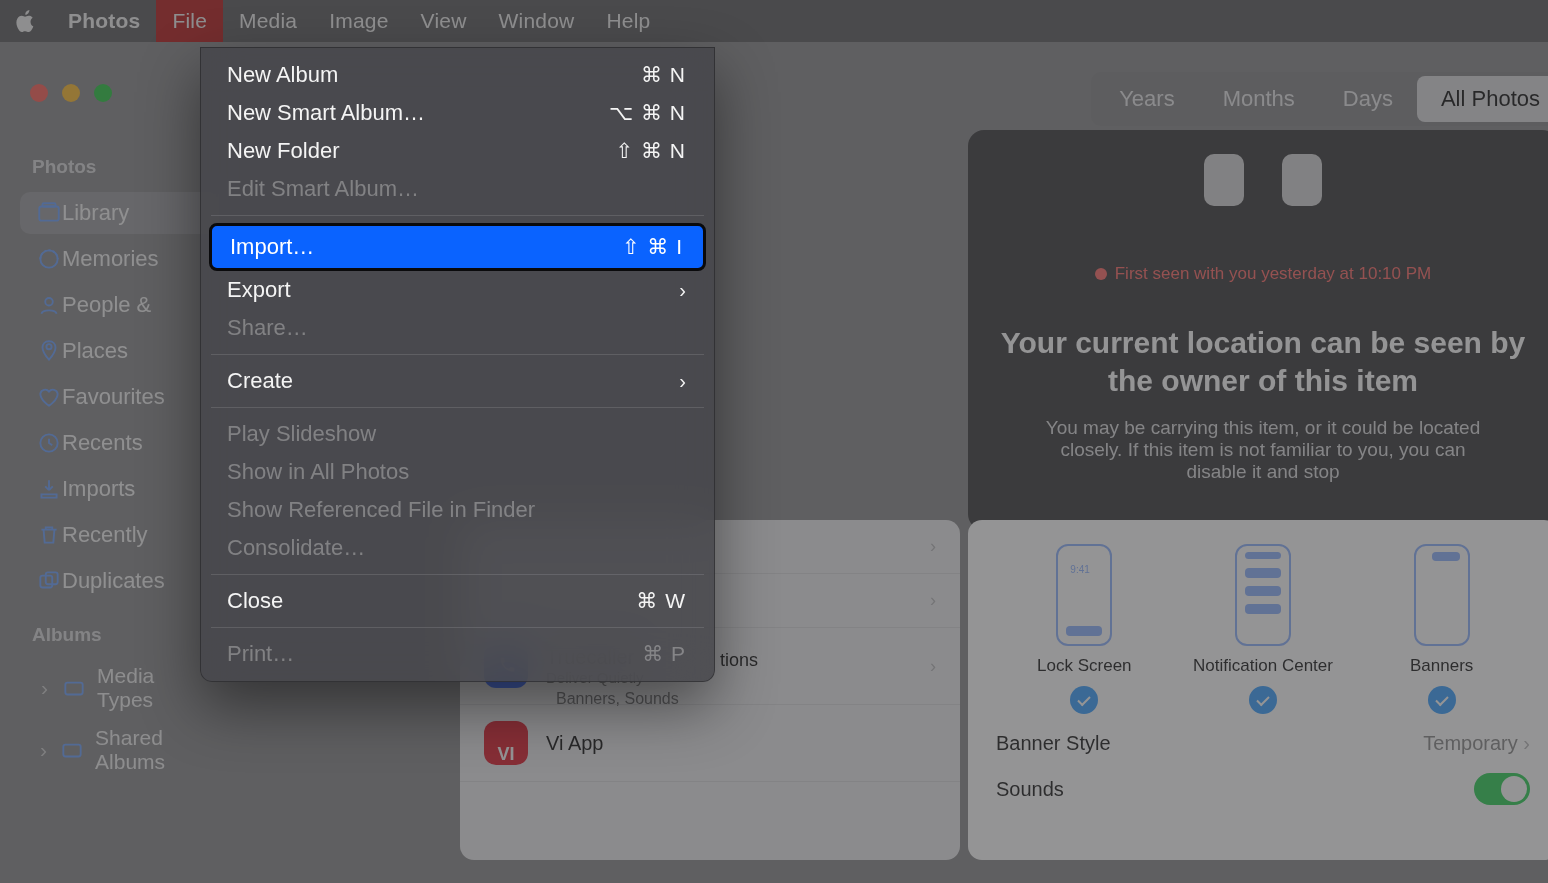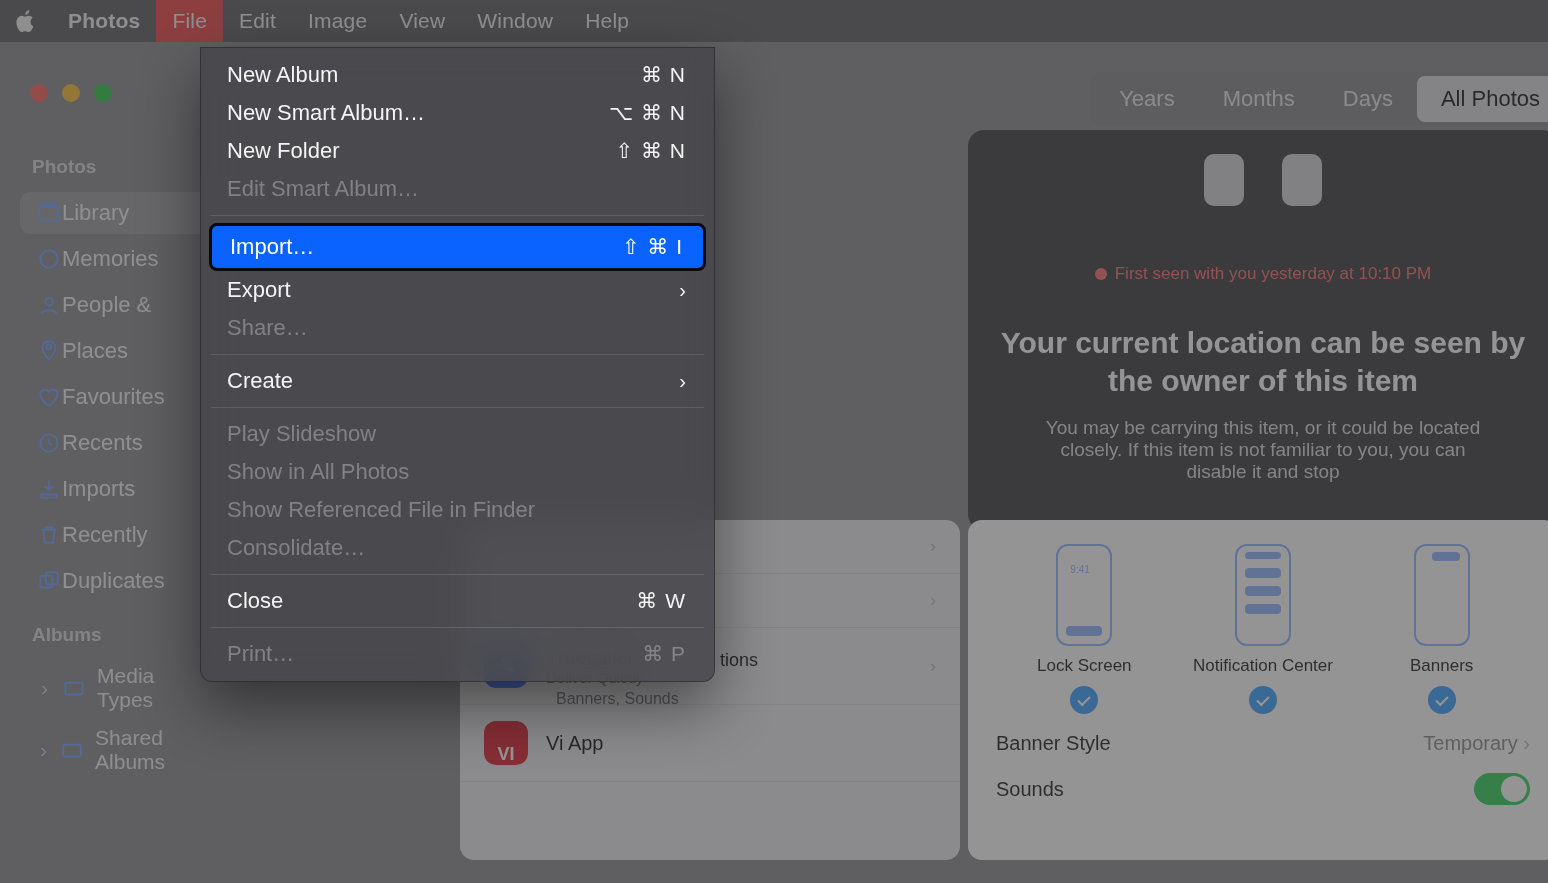--- a/index.html
+++ b/index.html
@@ -23,21 +23,21 @@
       position: absolute; left:0; top:0; right:0; height:42px;
       display:flex; align-items:center;
       background: rgba(20,20,22,.4);
       z-index: 10;
     }
     .apple-logo { width:52px; height:42px; display:flex; align-items:center; justify-content:center;}
     .apple-logo svg { width:20px; height:24px; fill:#f2f2f2;}
     .menubar-item { padding: 0 16px; height:42px; display:flex; align-items:center;
       font-size:21px; color:#f2f2f2; letter-spacing:.2px;}
     .menubar-item.app { font-weight:700;}
-    .menubar-item.active { background:#ef4444; }
+    .menubar-item.active { background:#b91c1c; }
 
     
     .window-lights { position:absolute; left:30px; top:84px; display:flex; gap:14px; z-index:5;}
     .dot { width:18px; height:18px; border-radius:50%; }
     .dot.red{background:#ff5f57;} .dot.yellow{background:#febc2e;} .dot.green{background:#28c840;}
 
     
     .view-switch { position:absolute; right:-20px; top:72px; display:flex;
       background: rgba(120,120,124,.25); border-radius:10px; padding:4px;
       z-index:5;}
@@ -141,21 +141,21 @@
 <body>
 
 <div class="menubar">
   <div class="apple-logo">
     <svg viewBox="0 0 20 24">
         <path d="M14.5 12.7c0-2.6 2.1-3.8 2.2-3.9-1.2-1.8-3.1-2-3.7-2-1.6-.2-3.1.9-3.9.9-.8 0-2-.9-3.4-.9C3.9 6.9 2.2 8 1.3 9.7c-1.9 3.3-.5 8.1 1.3 10.8.9 1.3 1.9 2.7 3.3 2.6 1.3-.1 1.8-.8 3.4-.8 1.6 0 2 .8 3.4.8 1.4 0 2.3-1.3 3.1-2.6.7-1 1.2-2.1 1.5-3.2-1.6-.6-2.8-2.3-2.8-4.6zM12.3 4.2c.7-.9 1.2-2 1.1-3.2-1 .1-2.3.7-3 1.6-.7.8-1.2 2-1.1 3.1 1.2.1 2.3-.6 3-1.5z"></path>
       </svg>
   </div>
   <div class="menubar-item app">Photos</div>
   <div class="menubar-item active">File</div>
-  <div class="menubar-item">Edit</div>
+  <div class="menubar-item">Media</div>
   <div class="menubar-item">Image</div>
   <div class="menubar-item">View</div>
   <div class="menubar-item">Window</div>
   <div class="menubar-item">Help</div>
 </div>
 
 <div class="window-lights">
   <div class="dot red"></div>
   <div class="dot yellow"></div>
   <div class="dot green"></div>

